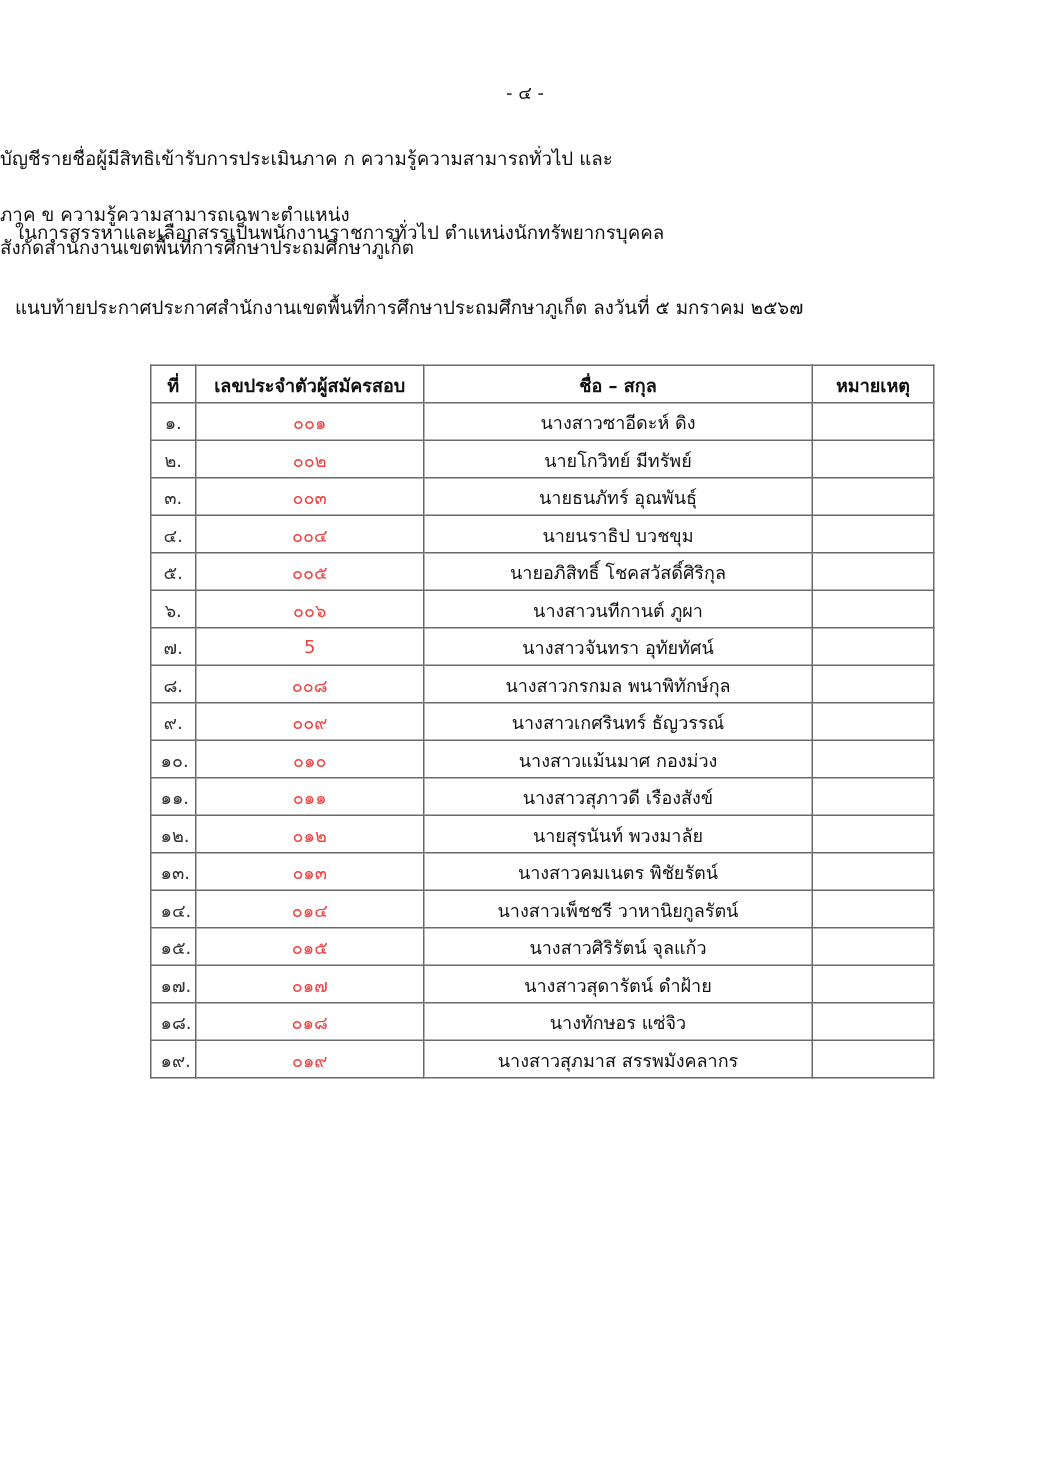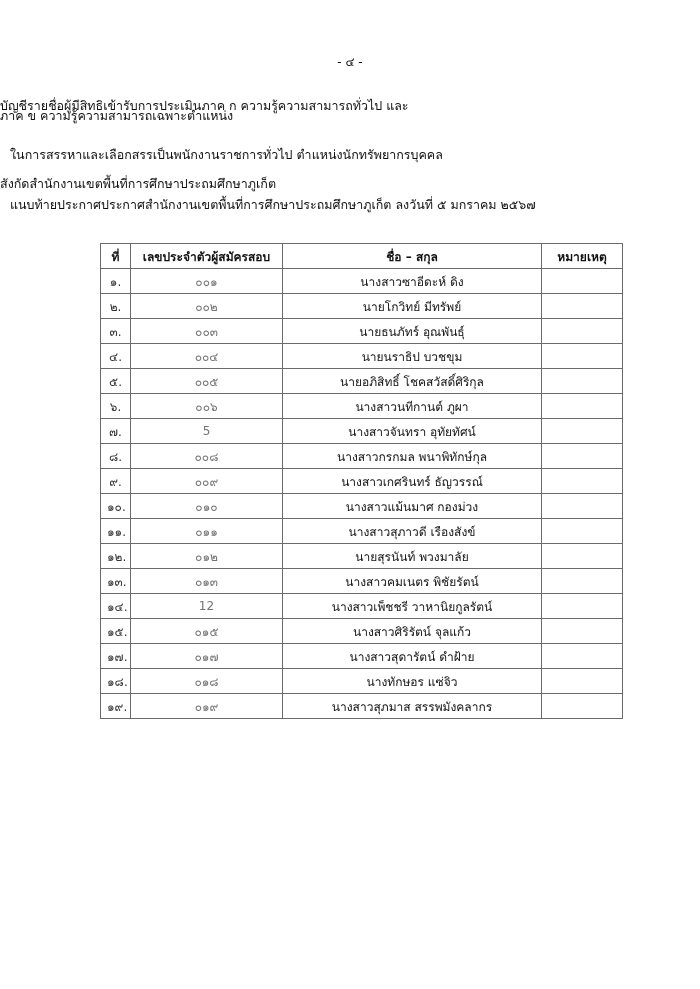--- a/index.html
+++ b/index.html
@@ -10,36 +10,36 @@
   }
   .page-num {
     position: absolute; top: 52px; left: 0; width: 700px; text-align: center;
     font-size: 12px;
   }
   .title {
     position: absolute; left: 0; width: 672px; 
     font-size: 12.5px; font-weight: normal; white-space: nowrap;
   }
   .t1 { top: 96px; }
-  .t2 { top: 106px; }
+  .t2 { top: 133px; }
   .t3 { top: 145px; left: 10px; }
-  .t4 { top: 174px; }
+  .t4 { top: 155px; }
   .t5 { top: 195px; left: 10px; }
   table {
     position: absolute; top: 243px; left: 100px;
     border-collapse: collapse; table-layout: fixed; width: 522px;
     font-size: 12px;
   }
   th, td {
     border: 1px solid #6a6a6a; height: 24px; padding: 0 6px;
     white-space: nowrap; overflow: hidden;
   }
   th { font-weight: bold; text-align: center; }
   td.no { text-align: center; color: #333; }
-  td.id { text-align: center; color: #737373; }
+  td.id { text-align: center; color: #ef4444; }
   td.name { text-align: center; }
   col.c1 { width: 30px; } col.c2 { width: 152px; } col.c3 { width: 259px; } col.c4 { width: 81px; }
 </style>
 </head>
 <body>
 
 <div class="page-num">- ๔ -</div>
 
 <div class="title t1">บัญชีรายชื่อผู้มีสิทธิเข้ารับการประเมินภาค ก ความรู้ความสามารถทั่วไป และ</div>
 <div class="title t2">ภาค ข ความรู้ความสามารถเฉพาะตำแหน่ง</div>
@@ -136,21 +136,21 @@
         <td class="note"></td>
       </tr>
       <tr>
         <td class="no">๑๓.</td>
         <td class="id">๐๑๓</td>
         <td class="name">นางสาวคมเนตร พิชัยรัตน์</td>
         <td class="note"></td>
       </tr>
       <tr>
         <td class="no">๑๔.</td>
-        <td class="id">12</td>
+        <td class="id">๐๑๔</td>
         <td class="name">นางสาวเพ็ชชรี วาหานิยกูลรัตน์</td>
         <td class="note"></td>
       </tr>
       <tr>
         <td class="no">๑๕.</td>
         <td class="id">๐๑๕</td>
         <td class="name">นางสาวศิริรัตน์ จุลแก้ว</td>
         <td class="note"></td>
       </tr>
       <tr>

